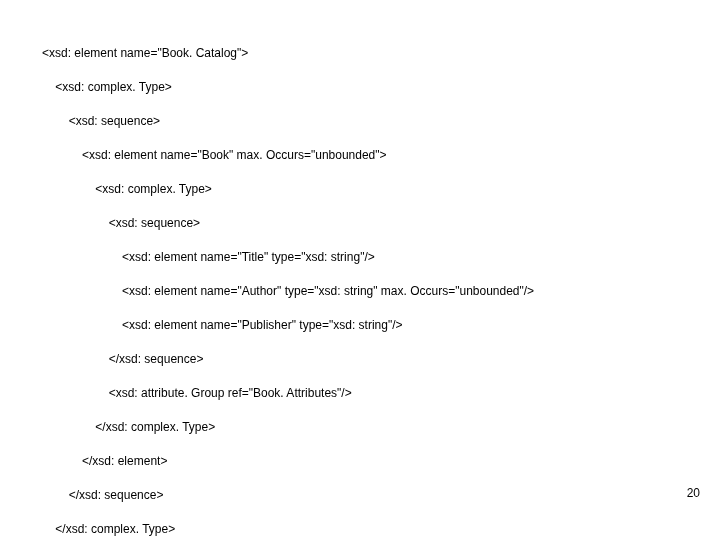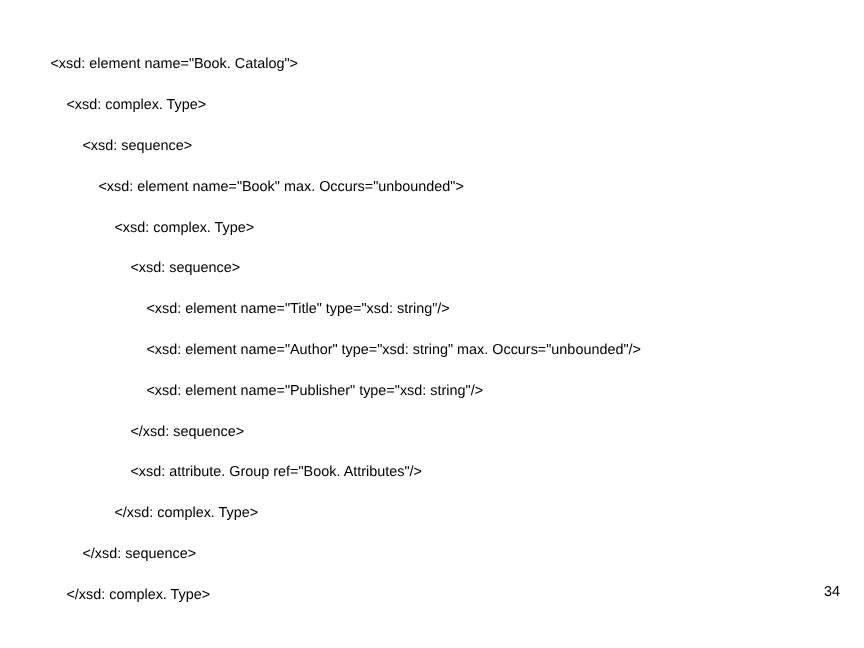--- a/index.html
+++ b/index.html
@@ -37,32 +37,33 @@
 <div>        &lt;xsd: sequence&gt;</div>
 <div>            &lt;xsd: element name="Book" max. Occurs="unbounded"&gt;</div>
 <div>                &lt;xsd: complex. Type&gt;</div>
 <div>                    &lt;xsd: sequence&gt;</div>
 <div>                        &lt;xsd: element name="Title" type="xsd: string"/&gt;</div>
 <div>                        &lt;xsd: element name="Author" type="xsd: string" max. Occurs="unbounded"/&gt;</div>
 <div>                        &lt;xsd: element name="Publisher" type="xsd: string"/&gt;</div>
 <div>                    &lt;/xsd: sequence&gt;</div>
 <div>                    &lt;xsd: attribute. Group ref="Book. Attributes"/&gt;</div>
 <div>                &lt;/xsd: complex. Type&gt;</div>
+<div>            &lt;/xsd: element&gt;</div>
 <div>        &lt;/xsd: sequence&gt;</div>
 <div>    &lt;/xsd: complex. Type&gt;</div>
 
 
 
 
 
 
 
 
 
 
 
 
 
 
 
 </div>
 
-<div class="page-num">34</div>
+<div class="page-num">20</div>
 
 </body></html>

